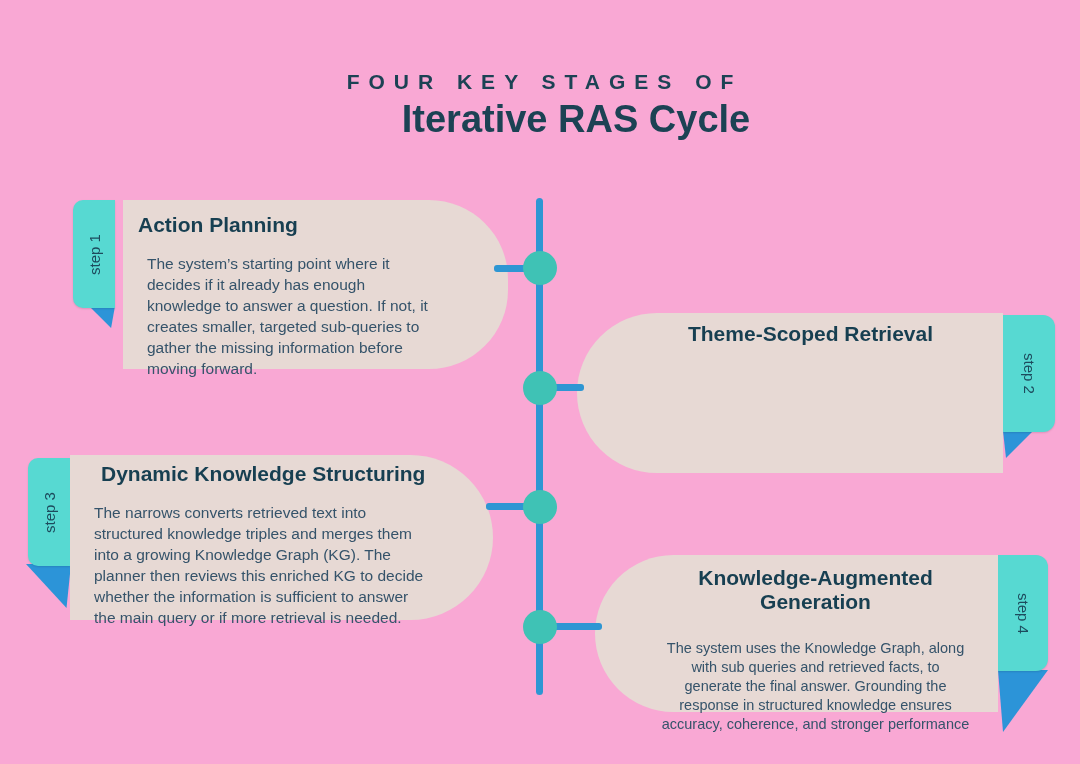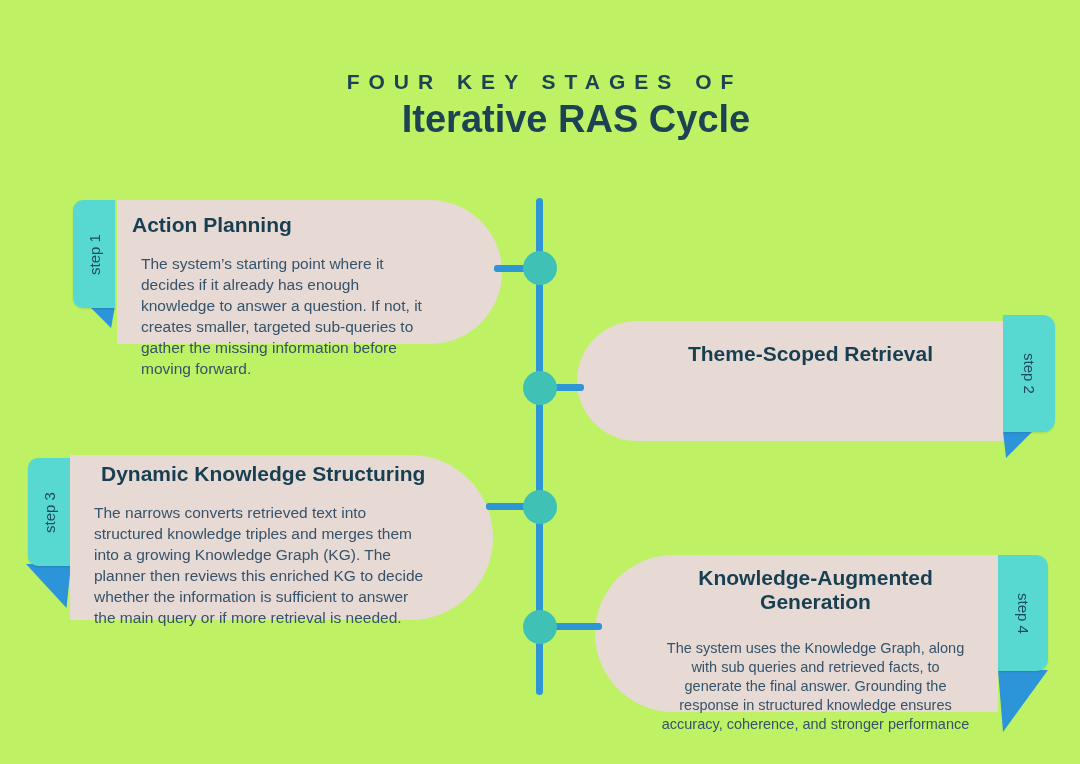--- a/index.html
+++ b/index.html
@@ -1,19 +1,19 @@
 <!DOCTYPE html>
 <html><head>
 <meta charset="utf-8">
 <style>
   html,body{margin:0;padding:0;}
   .canvas{
     position:relative;
     width:1080px;height:764px;
-    background:#bef264;
+    background:#f9a8d4;
     overflow:hidden;
     font-family:"Liberation Sans", sans-serif;
     text-decoration:underline;
   }
   
   .eyebrow{
     position:absolute;top:70px;left:0;width:100%;
     text-align:center;
     font-size:21px;font-weight:700;
     letter-spacing:9px;text-indent:9px;
@@ -46,25 +46,25 @@
   
   .card{
     position:absolute;background:#e7d9d4;color:#35536a;z-index:2;
     box-sizing:border-box;
   }
   .card-title{
     font-weight:700;color:#173f51;font-size:21px;
     margin:0 0 3px 0;line-height:1.15;
   }
   .card-body{font-size:15.5px;line-height:21px;margin:16px;}
-  .card1{left:117px;top:200px;width:385px;height:144px;
+  .card1{left:123px;top:200px;width:385px;height:169px;
          border-radius:0 79px 79px 0;padding:13px 52px 10px 8px;}
   .card1 .card-title{padding-left:7px;}
-  .card2{left:577px;top:321px;width:426px;height:120px;
-         border-radius:80px 0 0 80px;padding:21px 14px 8px 55px;}
+  .card2{left:577px;top:313px;width:426px;height:160px;
+         border-radius:80px 0 0 80px;padding:9px 14px 8px 55px;}
   .card2 .card-title{text-align:center;}
   .card2 .card-body{text-align:justify;}
   .card3{left:70px;top:455px;width:423px;height:165px;
          border-radius:0 83px 83px 0;padding:7px 50px 6px 8px;}
   .card3 .card-title{padding-left:7px;margin-left:16px;}
   .card4{left:595px;top:555px;width:403px;height:157px;
          border-radius:79px 0 0 79px;padding:11px 12px 8px 50px;}
   .card4 .card-title{text-align:center;margin-bottom:25px;}
   .card4 .card-body{font-size:14.5px;line-height:19px;text-align:center;}
   

